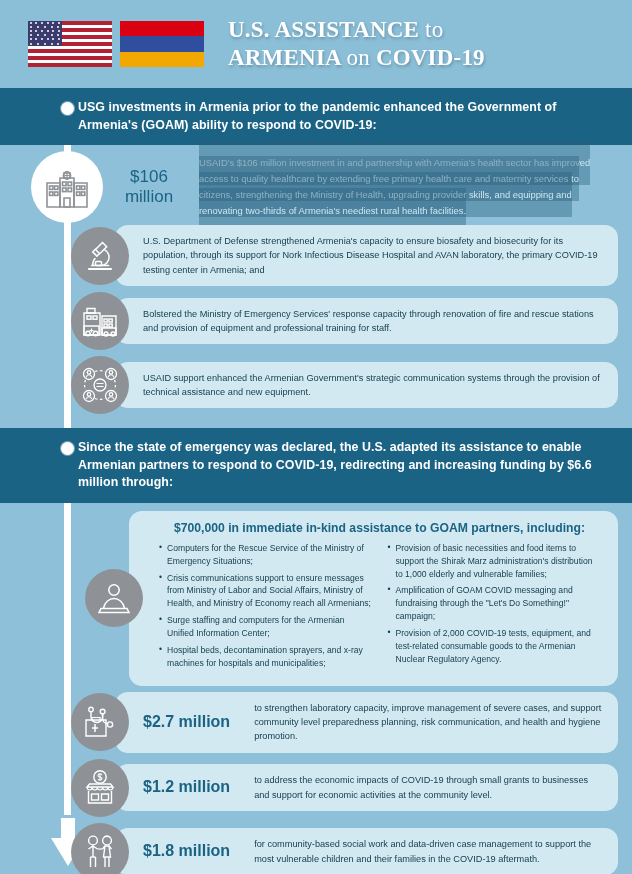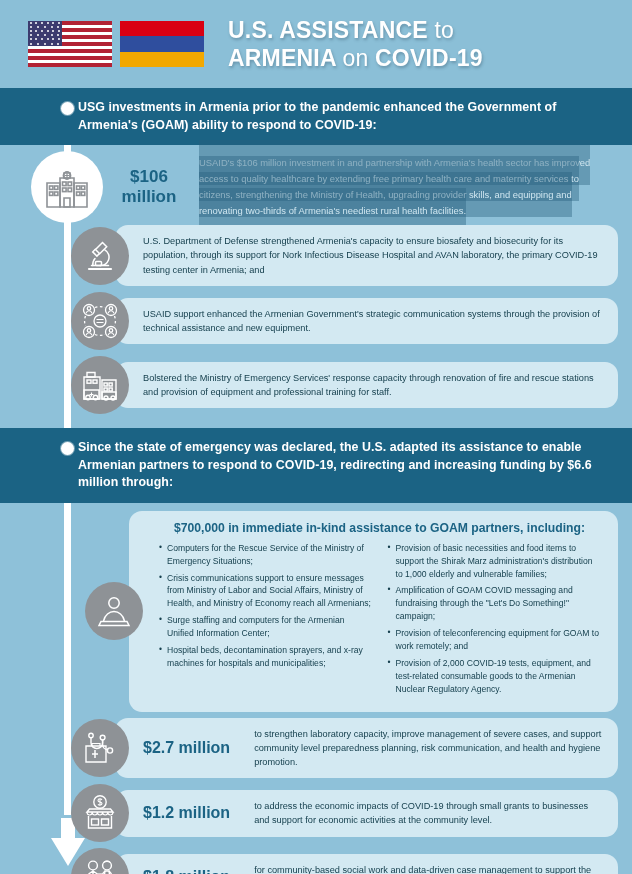--- a/index.html
+++ b/index.html
@@ -22,20 +22,21 @@
   }
 
   
   .header {
     position: relative;
     height: 88px;
     background: #8bbfd7;
     display: flex;
     align-items: center;
     padding-left: 28px;
+    font-family: Liberation Serif, serif;
   }
   .flags { display: flex; gap: 8px; align-items: center; }
   .flag { width: 84px; height: 46px; position: relative; overflow: hidden; }
 
   .flag-us { background: #ffffff; }
   .flag-us .stripes { position: absolute; inset: 0; }
   .flag-us .stripe { height: 7.69%; background: #b22234; }
   .flag-us .stripe.white { background: #ffffff; }
   .flag-us .canton {
     position: absolute; left: 0; top: 0; width: 40%; height: 53.8%;
@@ -149,21 +150,21 @@
   .row-hero {
     display: flex;
     align-items: center;
     margin: 6px 14px 2px 0;
     position: relative;
     z-index: 2;
   }
   .hero-amount {
     color: #1b6384;
     font-size: 17px;
-    font-weight: bold;
+    font-weight: normal;
     text-align: center;
     line-height: 1.2;
     width: 72px;
     margin-left: 10px;
     flex: 0 0 auto;
   }
   .hero-text {
     flex: 1 1 auto;
     margin-left: 14px;
     margin-right: 6px;
@@ -375,20 +376,48 @@
           </g>
         </svg>
       </div>
       <div class="bubble">
         <span>U.S. Department of Defense strengthened Armenia's capacity to ensure biosafety and biosecurity for its population, through its support for Nork Infectious Disease Hospital and AVAN laboratory, the primary COVID-19 testing center in Armenia; and</span>
       </div>
     </div>
 
     <div class="row">
       <div class="icon-badge">
+        <svg width="38" height="34" viewBox="0 0 38 34">
+          <g fill="none" stroke="#fff" stroke-width="1.4">
+            <path d="M3 9h16v22H3z"></path>
+            <path d="M21 12h14v19H21z"></path>
+            <rect x="6" y="12" width="4" height="3.2"></rect>
+              <rect x="12" y="12" width="4" height="3.2"></rect>
+            <rect x="23" y="15" width="3.2" height="3"></rect>
+              <rect x="28" y="15" width="3.2" height="3"></rect>
+            <rect x="23" y="20" width="3.2" height="3"></rect>
+              <rect x="28" y="20" width="3.2" height="3"></rect>
+            <path d="M6 4.5h8v4.5H6z"></path>
+            <path d="M3 22h15v9H3z"></path>
+            <circle cx="7" cy="29.5" r="2.2"></circle>
+              <circle cx="14.5" cy="29.5" r="2.2"></circle>
+            <path d="M10.5 24.5v4M8.5 26.5h4" stroke-width="1.1"></path>
+            <path d="M21 24h14v7H21z"></path>
+            <circle cx="25" cy="30" r="2"></circle>
+              <circle cx="32" cy="30" r="2"></circle>
+          </g>
+        </svg>
+      </div>
+      <div class="bubble">
+        <span>Bolstered the Ministry of Emergency Services' response capacity through renovation of fire and rescue stations and provision of equipment and professional training for staff.</span>
+      </div>
+    </div>
+
+    <div class="row">
+      <div class="icon-badge">
         <svg width="38" height="38" viewBox="0 0 38 38">
           <g fill="none" stroke="#fff" stroke-width="1.3">
             <circle cx="8" cy="8" r="5.5"></circle>
               <circle cx="30" cy="8" r="5.5"></circle>
             <circle cx="8" cy="30" r="5.5"></circle>
               <circle cx="30" cy="30" r="5.5"></circle>
             <circle cx="19" cy="19" r="6"></circle>
             <path d="M15.5 17.5h7M15.5 20.5h7" stroke-width="1.2"></path>
             <circle cx="8" cy="6.4" r="1.7"></circle>
               <path d="M5 11.2c.6-1.6 1.8-2.5 3-2.5s2.4.9 3 2.5" stroke-width="1.1"></path>
@@ -402,48 +431,20 @@
             <path d="M14 32.5a14 14 0 0 0 10 0" stroke-dasharray="2.5 2.5"></path>
             <path d="M4.5 14a14 14 0 0 0 0 10" stroke-dasharray="2.5 2.5"></path>
             <path d="M33.5 14a14 14 0 0 1 0 10" stroke-dasharray="2.5 2.5"></path>
           </g>
         </svg>
       </div>
       <div class="bubble">
         <span>USAID support enhanced the Armenian Government's strategic communication systems through the provision of technical assistance and new equipment.</span>
       </div>
     </div>
-
-    <div class="row">
-      <div class="icon-badge">
-        <svg width="38" height="34" viewBox="0 0 38 34">
-          <g fill="none" stroke="#fff" stroke-width="1.4">
-            <path d="M3 9h16v22H3z"></path>
-            <path d="M21 12h14v19H21z"></path>
-            <rect x="6" y="12" width="4" height="3.2"></rect>
-              <rect x="12" y="12" width="4" height="3.2"></rect>
-            <rect x="23" y="15" width="3.2" height="3"></rect>
-              <rect x="28" y="15" width="3.2" height="3"></rect>
-            <rect x="23" y="20" width="3.2" height="3"></rect>
-              <rect x="28" y="20" width="3.2" height="3"></rect>
-            <path d="M6 4.5h8v4.5H6z"></path>
-            <path d="M3 22h15v9H3z"></path>
-            <circle cx="7" cy="29.5" r="2.2"></circle>
-              <circle cx="14.5" cy="29.5" r="2.2"></circle>
-            <path d="M10.5 24.5v4M8.5 26.5h4" stroke-width="1.1"></path>
-            <path d="M21 24h14v7H21z"></path>
-            <circle cx="25" cy="30" r="2"></circle>
-              <circle cx="32" cy="30" r="2"></circle>
-          </g>
-        </svg>
-      </div>
-      <div class="bubble">
-        <span>Bolstered the Ministry of Emergency Services' response capacity through renovation of fire and rescue stations and provision of equipment and professional training for staff.</span>
-      </div>
-    </div>
   </div>
 
   <div style="height:8px"></div>
 
   <div class="band">
     <div class="node-dot"></div>
     <div class="band-text">Since the state of emergency was declared, the U.S. adapted its assistance to enable Armenian partners to respond to COVID-19, redirecting and increasing funding by $6.6 million through:</div>
   </div>
 
   <div class="section">
@@ -462,21 +463,20 @@
         <div class="inkind-cols">
           <ul>
             <li>Computers for the Rescue Service of the Ministry of Emergency Situations;</li>
             <li>Crisis communications support to ensure messages from Ministry of Labor and Social Affairs, Ministry of Health, and Ministry of Economy reach all Armenians;</li>
             <li>Surge staffing and computers for the Armenian Unified Information Center;</li>
             <li>Hospital beds, decontamination sprayers, and x-ray machines for hospitals and municipalities;</li>
           </ul>
           <ul>
             <li>Provision of basic necessities and food items to support the Shirak Marz administration's distribution to 1,000 elderly and vulnerable families;</li>
             <li>Amplification of GOAM COVID messaging and fundraising through the "Let's Do Something!" campaign;</li>
-            <li>Provision of teleconferencing equipment for GOAM to work remotely; and</li>
             <li>Provision of 2,000 COVID-19 tests, equipment, and test-related consumable goods to the Armenian Nuclear Regulatory Agency.</li>
           </ul>
         </div>
       </div>
     </div>
 
     <div class="row">
       <div class="icon-badge">
         <svg width="36" height="34" viewBox="0 0 36 34">
           <g fill="none" stroke="#fff" stroke-width="1.4">

